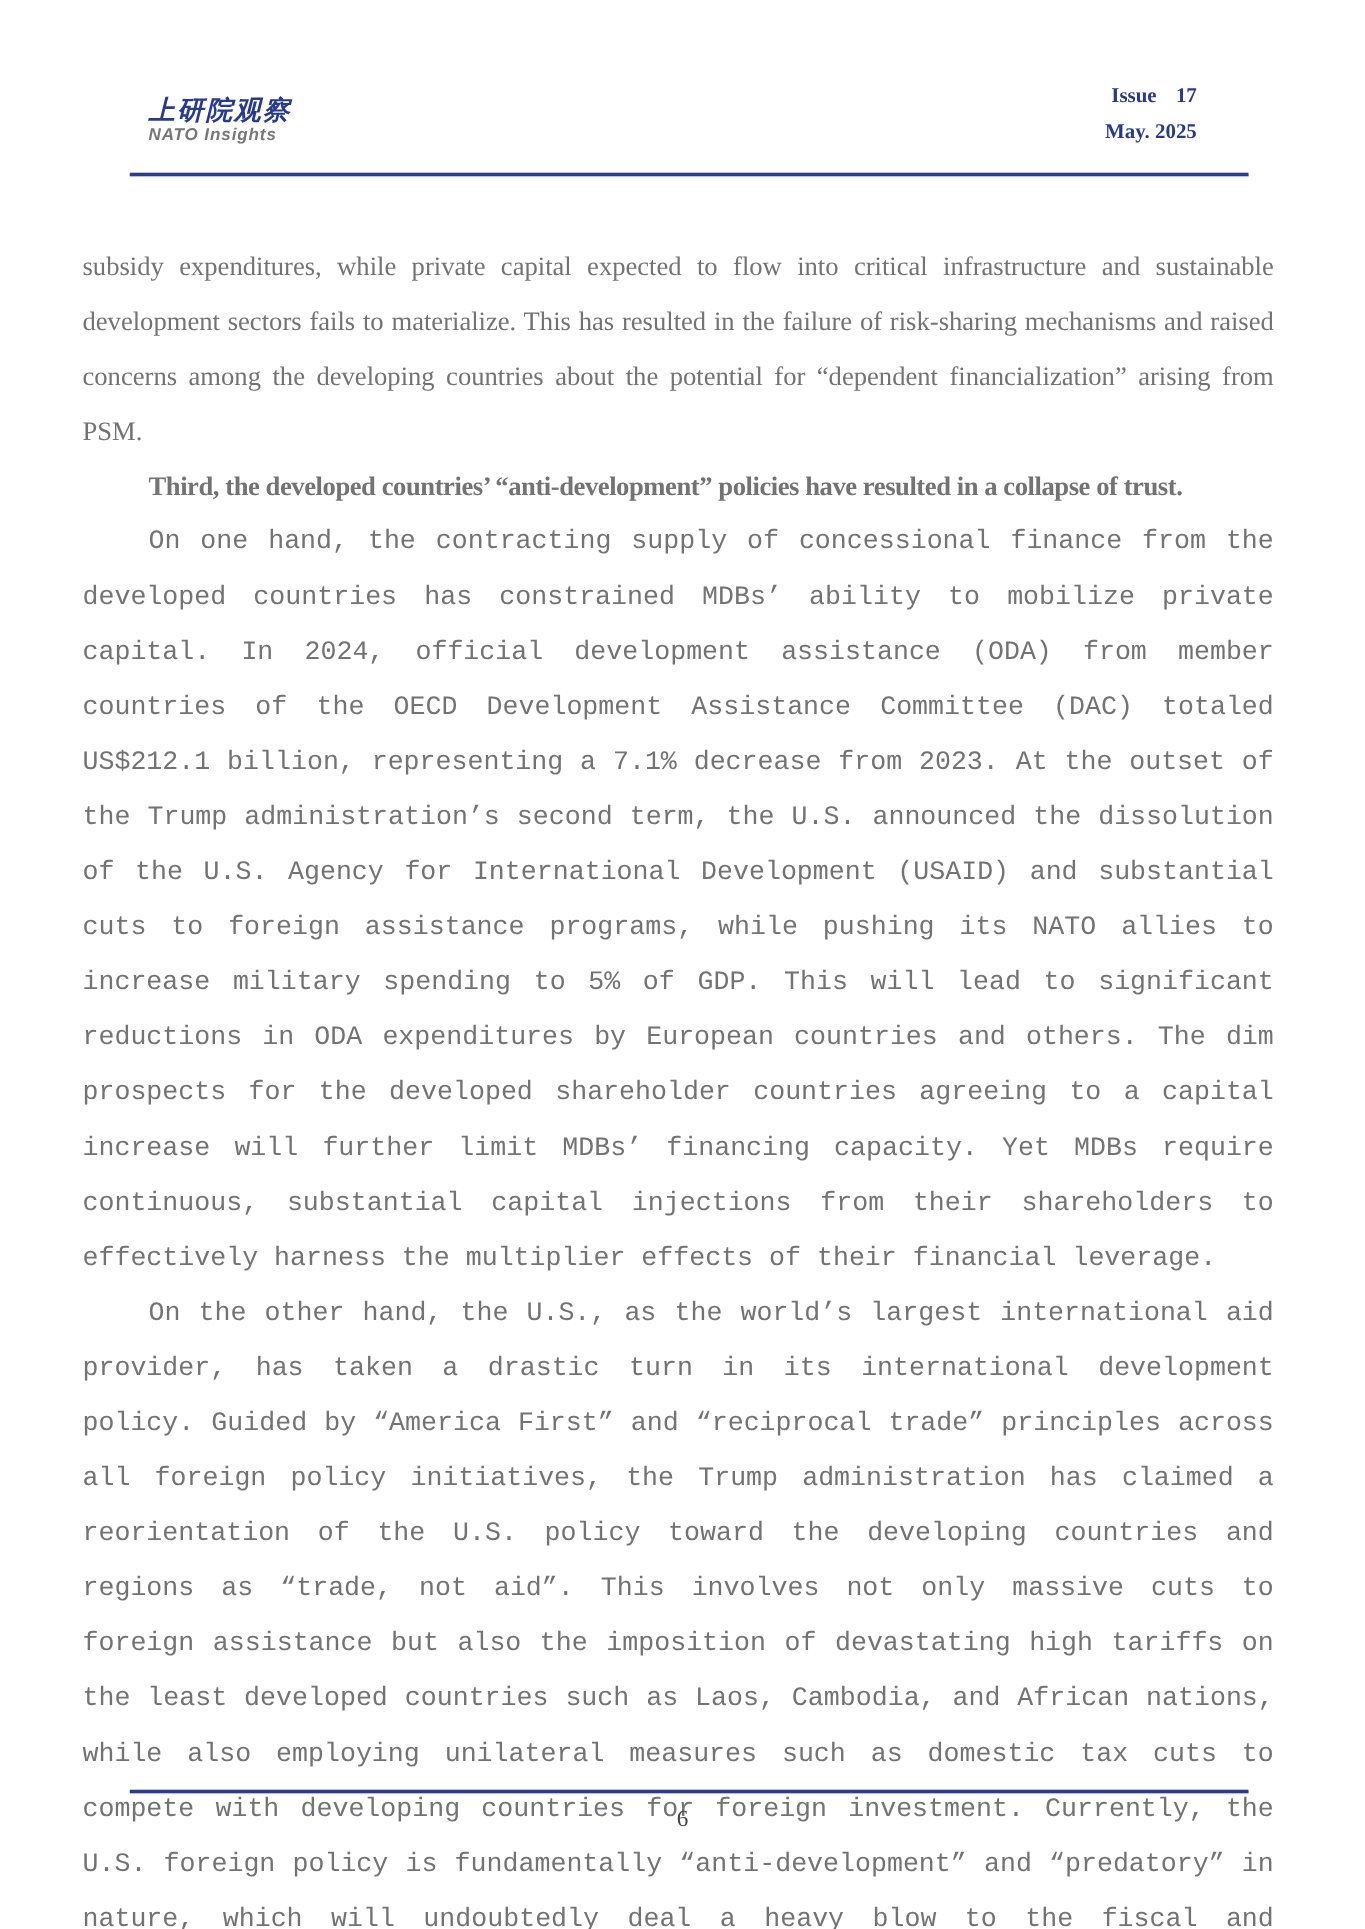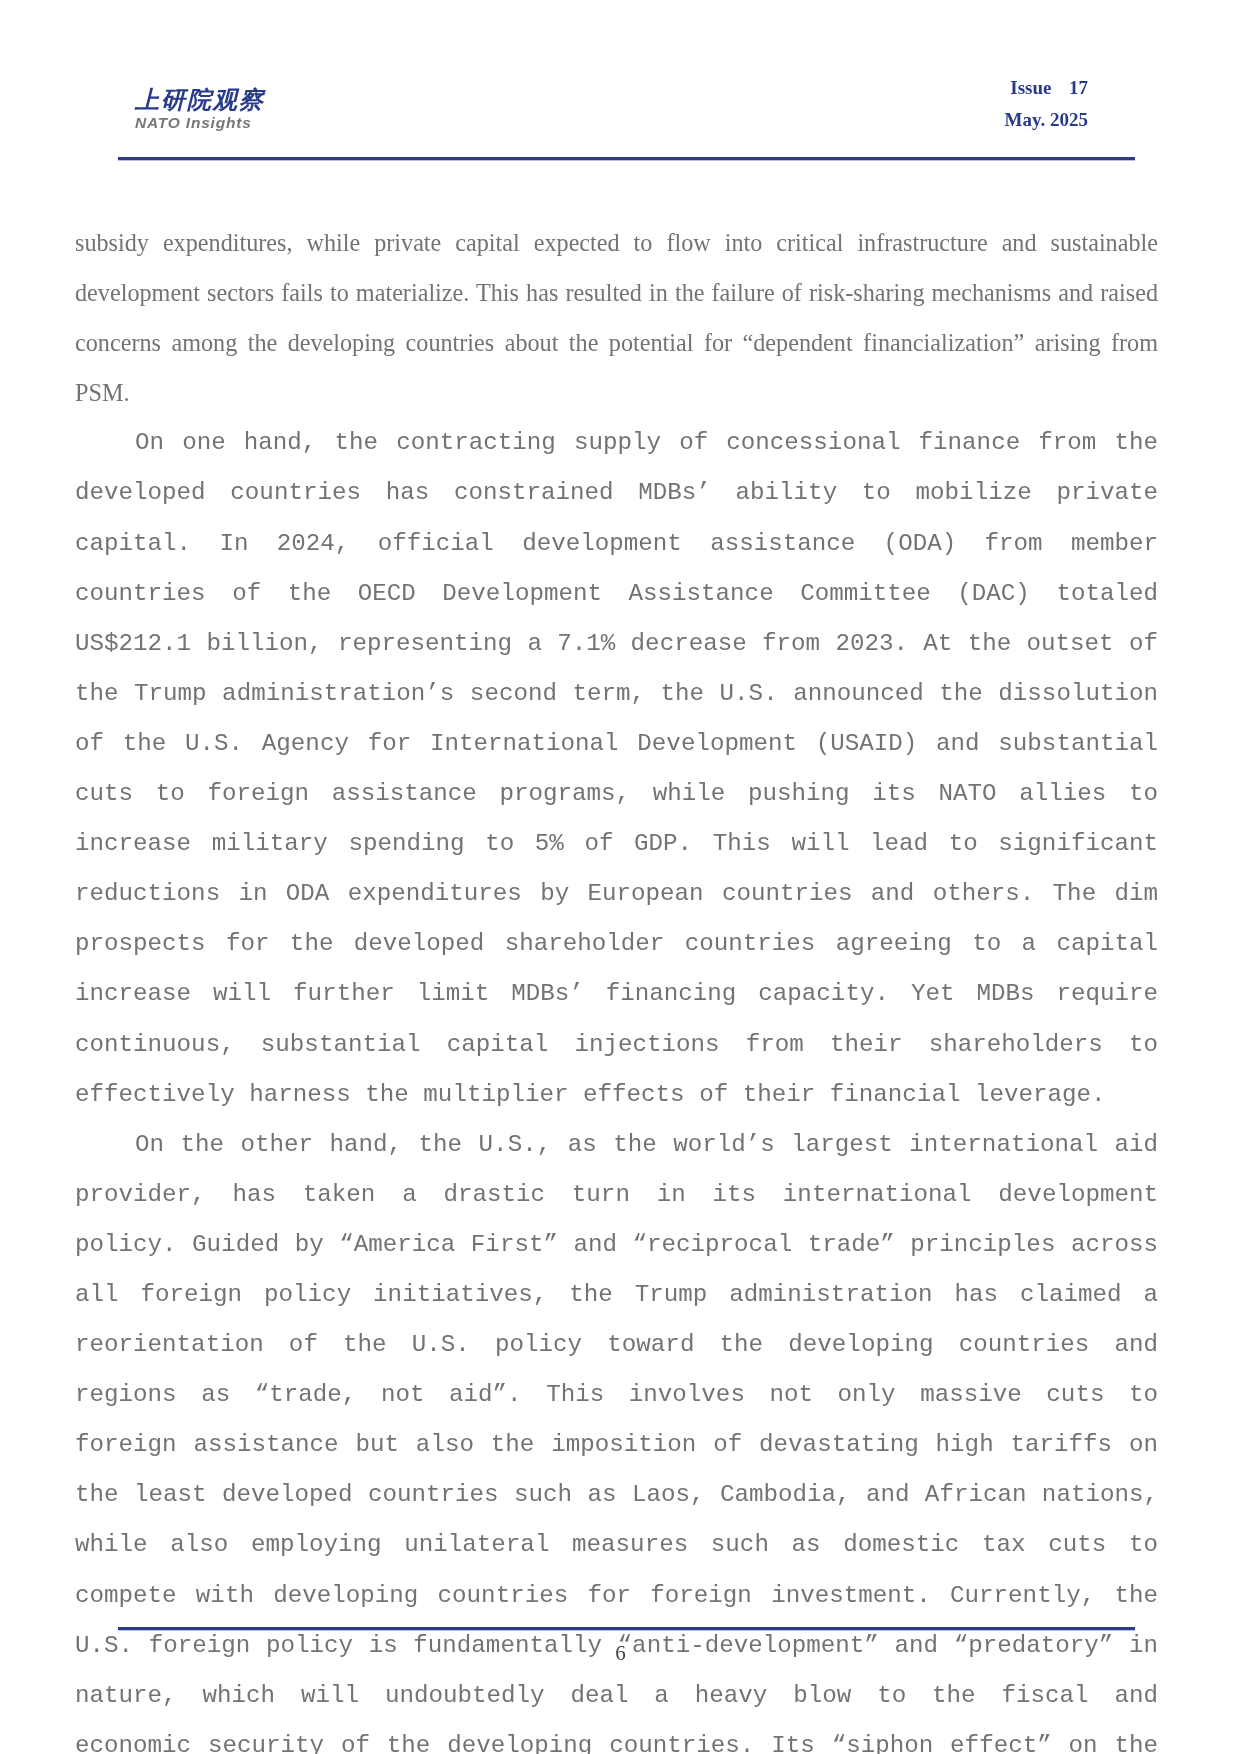--- a/index.html
+++ b/index.html
@@ -37,20 +37,21 @@
 
   <div class="header-meta">
     <div class="issue" style="white-space:pre;">Issue  17</div>
     <div>May. 2025</div>
   </div>
 
   <div class="rule top"></div>
 
   <div class="body-text">
     <p class="cont">subsidy expenditures, while private capital expected to flow into critical infrastructure and sustainable development sectors fails to materialize. This has resulted in the failure of risk-sharing mechanisms and raised concerns among the developing countries about the potential for “dependent financialization” arising from PSM.</p>
+    <p class="heading">Third, the developed countries’ “anti-development” policies have resulted in a collapse of trust.</p>
     <p class="indent">On one hand, the contracting supply of concessional finance from the developed countries has constrained MDBs’ ability to mobilize private capital. In 2024, official development assistance (ODA) from member countries of the OECD Development Assistance Committee (DAC)  totaled US$212.1 billion, representing a 7.1% decrease from 2023. At the outset of the Trump administration’s second term, the U.S. announced the dissolution of the U.S. Agency for International Development (USAID) and substantial cuts to foreign assistance programs, while pushing its NATO allies to increase military spending to 5% of GDP. This will lead to significant reductions in ODA expenditures by European countries and others. The dim prospects for the developed shareholder countries agreeing to a capital increase will further limit MDBs’ financing capacity. Yet MDBs require continuous, substantial capital injections from their shareholders to effectively harness the multiplier effects of their financial leverage.</p>
     <p class="indent">On the other hand, the U.S., as the world’s largest international aid provider, has taken a drastic turn in its international development policy. Guided by “America First” and “reciprocal trade” principles across all foreign policy initiatives, the Trump administration has claimed a reorientation of the U.S. policy toward the developing countries and regions as “trade, not aid”. This involves not only massive cuts to foreign assistance but also the imposition of devastating high tariffs on the least developed countries such as Laos, Cambodia, and African nations, while also employing unilateral measures such as domestic tax cuts to compete with developing countries for foreign investment. Currently, the U.S. foreign policy is fundamentally “anti-development” and “predatory” in nature, which will undoubtedly deal a heavy blow to the fiscal and economic security of the developing countries. Its “siphon effect” on the developing</p>
   </div>
 
   <div class="rule bottom"></div>
 
   <div class="page-number">6</div>
 
 </div>
 

